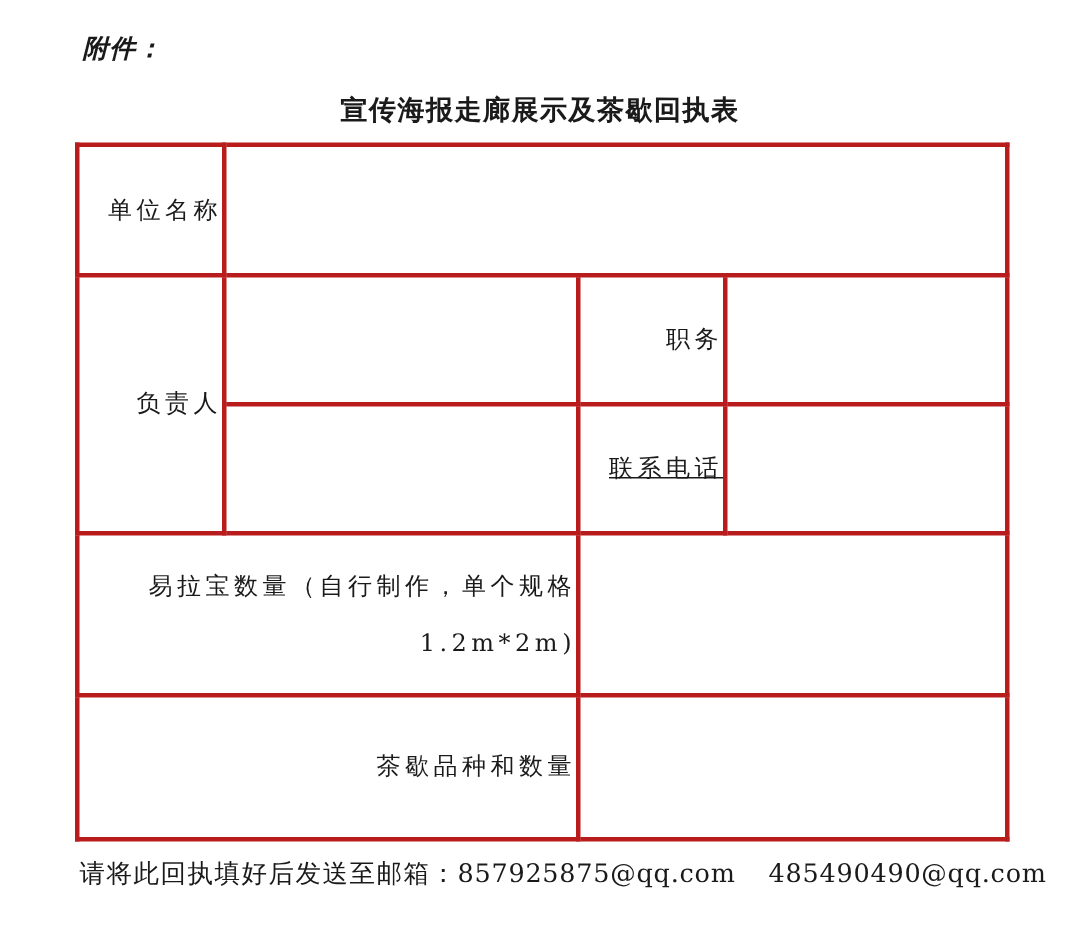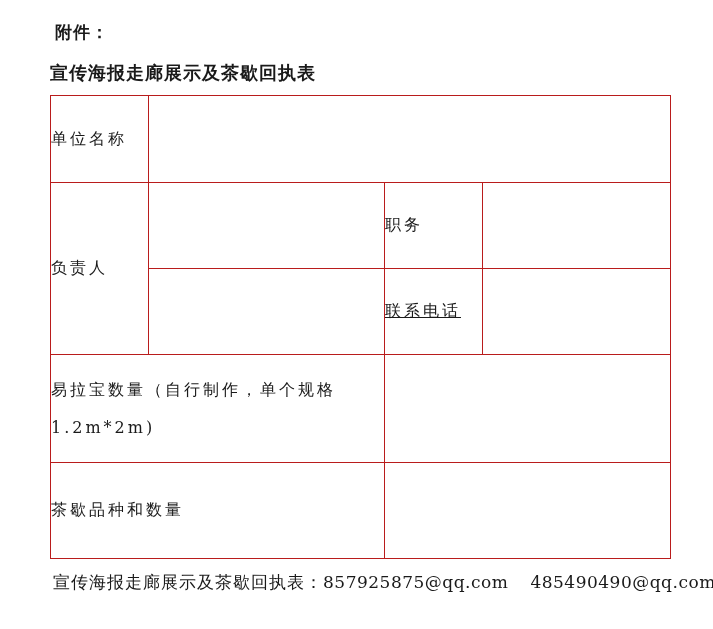--- a/index.html
+++ b/index.html
@@ -15,42 +15,44 @@
     color: #1a1a1a;
     overflow: hidden;
   }
   .attachment {
     position: absolute;
     left: 55px;
     top: 21px;
     font-size: 17px;
     font-weight: bold;
     letter-spacing: 1px;
+    font-style: italic;
   }
   .doc-title {
     position: absolute;
     left: 50px;
     top: 61px;
     width: 620px;
+    text-align: center;
     font-size: 18px;
     font-weight: bold;
     letter-spacing: 1px;
     white-space: nowrap;
   }
   table.form {
     position: absolute;
     left: 50px;
     top: 95px;
     width: 620px;
     border-collapse: collapse;
     table-layout: fixed;
   }
   table.form td {
-    border: 1px solid #b91c1c;
-    text-align: left;
+    border: 3px solid #b91c1c;
+    text-align: right;
     vertical-align: middle;
     font-size: 16px;
     letter-spacing: 3px;
     padding: 0;
     overflow: hidden;
   }
   tr.r1 { height: 87px; }
   tr.r2 { height: 86px; }
   tr.r3 { height: 86px; text-decoration: underline; }
   tr.r4 { height: 108px; }
@@ -114,14 +116,14 @@
       <td colspan="2"></td>
     </tr>
     <tr class="r5">
       <td colspan="2">茶歇品种和数量</td>
       <td colspan="2"></td>
     </tr>
   </tbody>
 </table>
 
 <div class="footer-note">
-  <span class="cn">宣传海报走廊展示及茶歇回执表：</span><span class="email">857925875@qq.com</span><span class="email">485490490@qq.com</span>
+  <span class="cn">请将此回执填好后发送至邮箱：</span><span class="email">857925875@qq.com</span><span class="email">485490490@qq.com</span>
 </div>
 
 </body></html>

